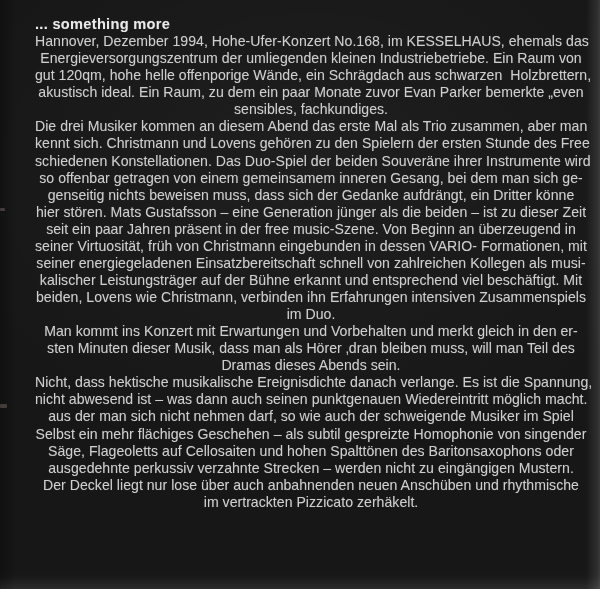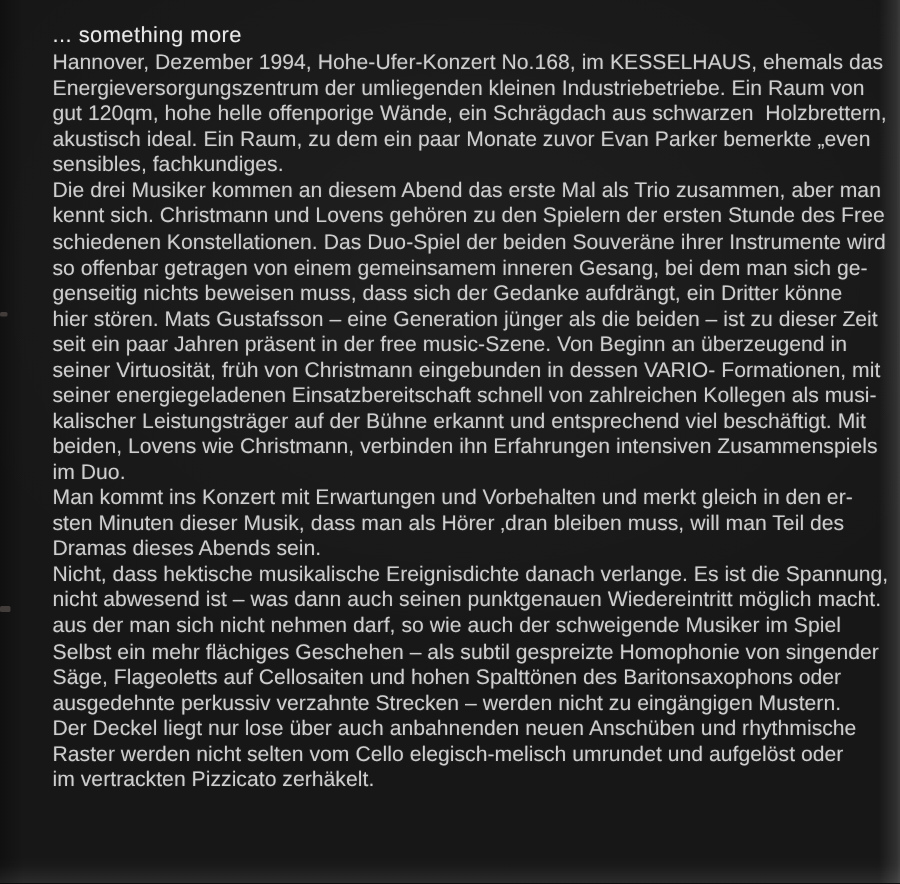--- a/index.html
+++ b/index.html
@@ -43,36 +43,36 @@
   .speck.s2 { left: 0px; top: 404px; width: 7px; height: 4px; }
   .text-block {
     position: absolute;
     left: 35px;
     top: 16px;
     width: 552px;
   }
   .title {
     font-size: 14.6px;
     line-height: 17.06px;
-    font-weight: 400;
+    font-weight: 700;
     color: #eaeaea;
     letter-spacing: 0.3px;
     white-space: pre;
     text-shadow: 0 0 1px rgba(230,230,230,0.30);
   }
   .line {
     font-size: 14.1px;
     line-height: 17.06px;
     font-weight: 400;
     color: #cecece;
     letter-spacing: 0.02px;
     white-space: pre;
     text-shadow: 0 0 1px rgba(210,210,210,0.28);
   }
-  .paragraph { margin: 0; padding: 0; }
+  .paragraph { margin: 0; padding: 0; text-align: center; }
 </style>
 </head>
 <body>
 
 <div class="page">
   <div class="edge-right"></div>
   <div class="edge-bottom"></div>
   <div class="speck s1"></div>
   <div class="speck s2"></div>
 
@@ -108,18 +108,17 @@
         <div class="paragraph">
           <div class="line">Nicht, dass hektische musikalische Ereignisdichte danach verlange. Es ist die Spannung,</div>
           <div class="line">nicht abwesend ist – was dann auch seinen punktgenauen Wiedereintritt möglich macht.</div>
           <div class="line">aus der man sich nicht nehmen darf, so wie auch der schweigende Musiker im Spiel</div>
           <div class="line">Selbst ein mehr flächiges Geschehen – als subtil gespreizte Homophonie von singender</div>
           <div class="line">Säge, Flageoletts auf Cellosaiten und hohen Spalttönen des Baritonsaxophons oder</div>
           <div class="line">ausgedehnte perkussiv verzahnte Strecken – werden nicht zu eingängigen Mustern.</div>
         </div>
         <div class="paragraph">
           <div class="line">Der Deckel liegt nur lose über auch anbahnenden neuen Anschüben und rhythmische</div>
-          <div class="line">Raster werden nicht selten vom Cello elegisch-melisch umrundet und aufgelöst oder</div>
           <div class="line">im vertrackten Pizzicato zerhäkelt.</div>
         </div>
       </div>
   </div>
 </div>
 
 </body></html>

